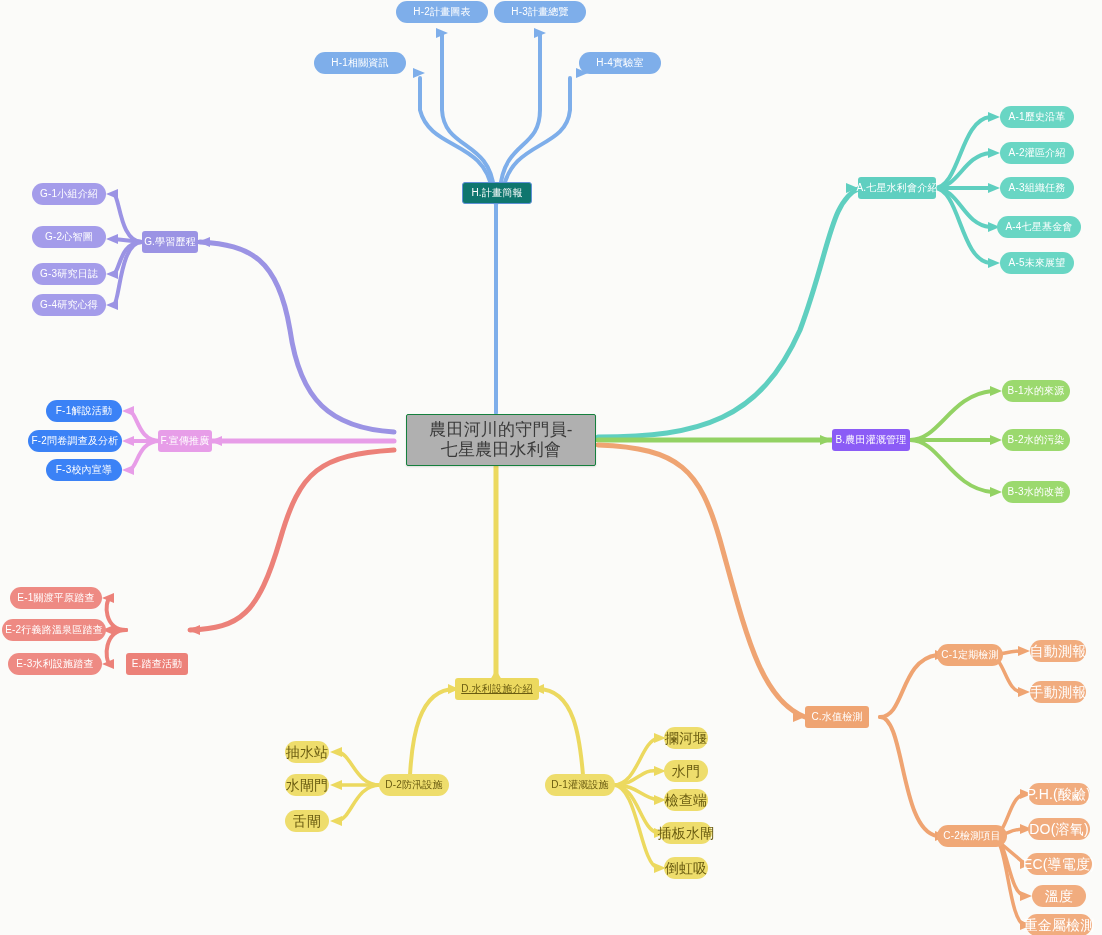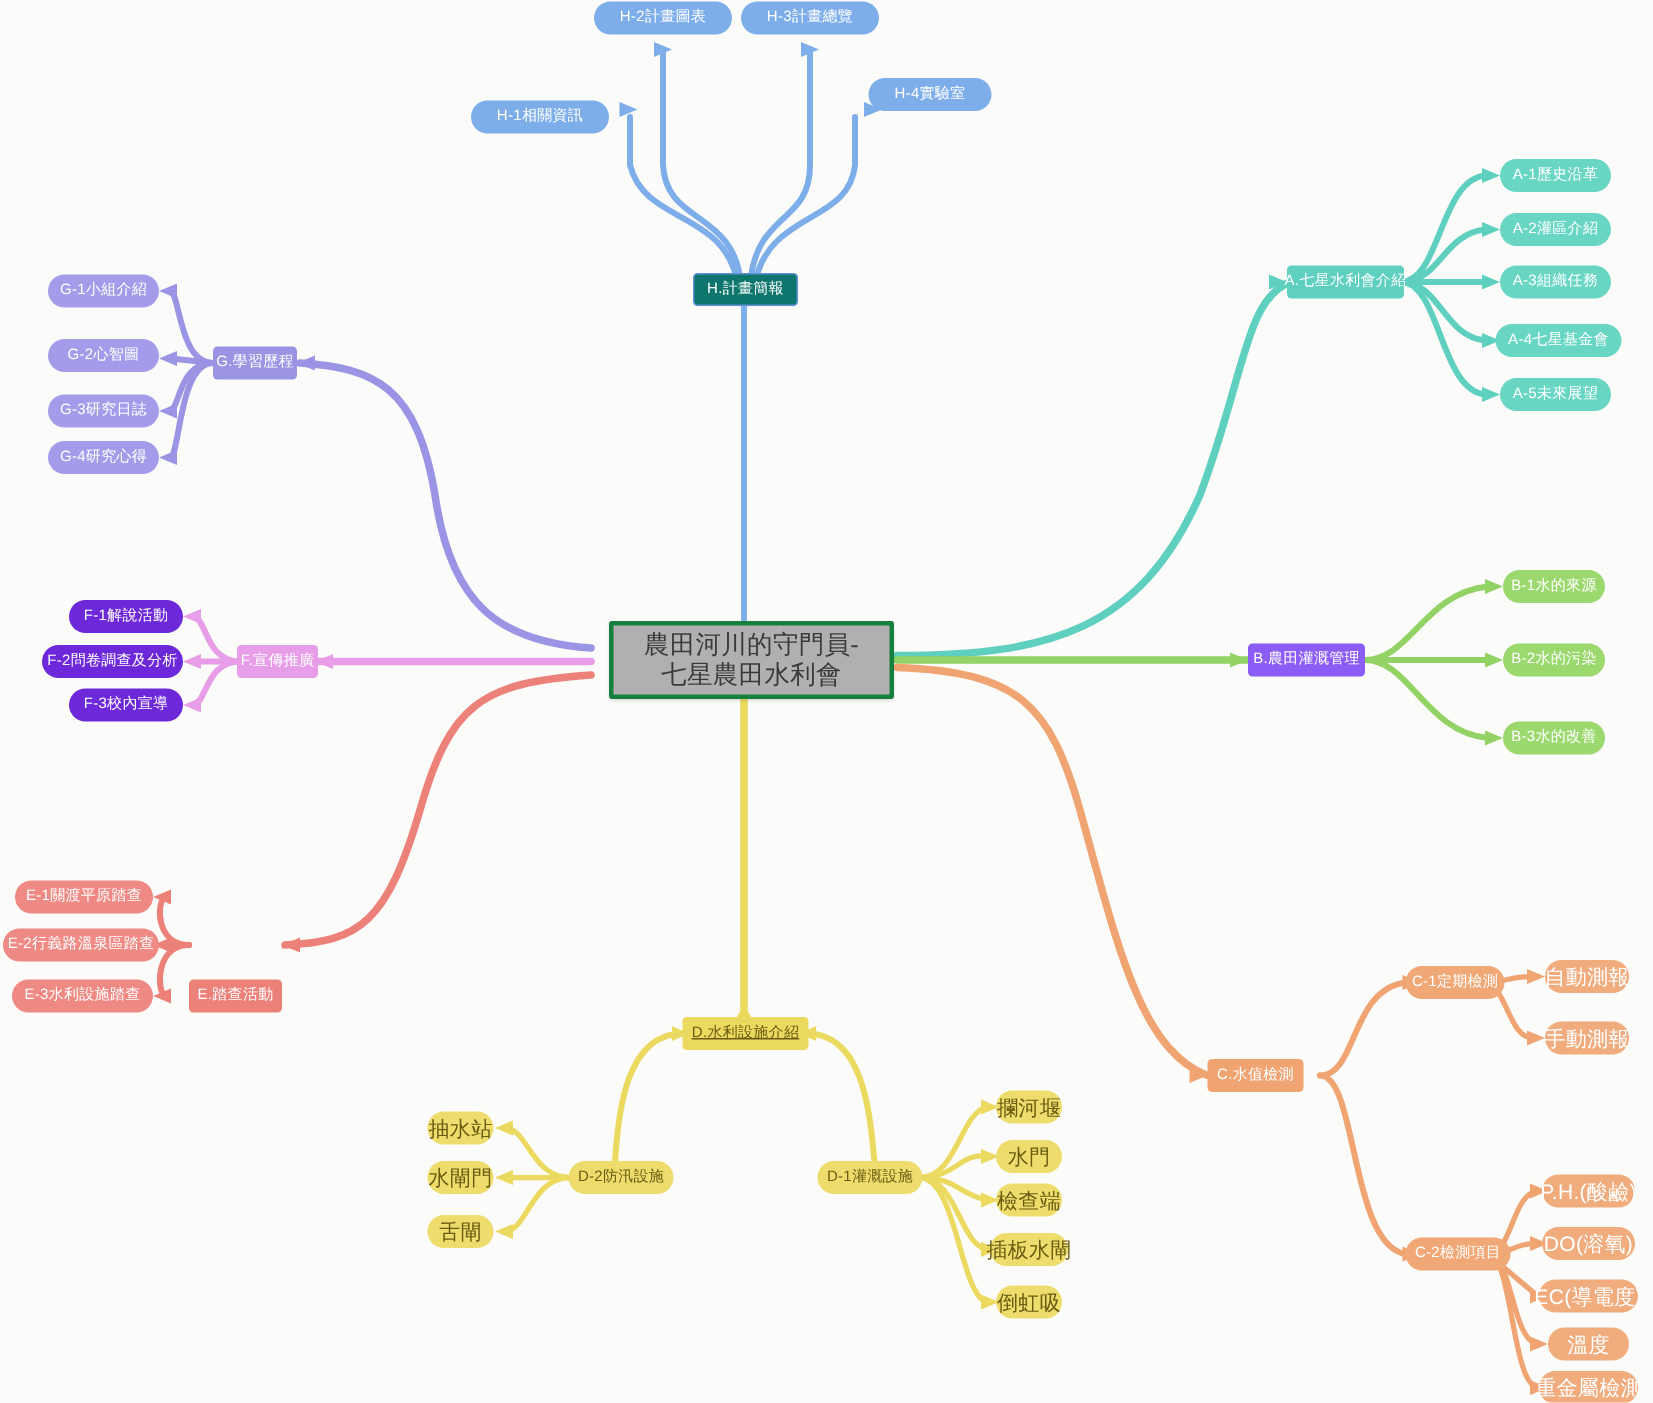--- a/index.html
+++ b/index.html
@@ -17,21 +17,21 @@
     box-sizing:border-box;
     display:flex;align-items:center;justify-content:center;
     text-align:center;
     white-space:nowrap;
     color:#3b3b3b;
     line-height:1.15;
     letter-spacing:.2px;
   }
   .root{
     background:#b0b0b0;
-    border:3px solid #15803d;
+    border:1px solid #15803d;
     color:#3a3a3a;
     font-size:17px;
     border-radius:2px;
     flex-direction:column;
     box-shadow:0 1px 2px rgba(0,0,0,.12);
   }
   .lvl1{
     font-size:10px;
     border-radius:3px;
     padding:0 6px;
@@ -58,21 +58,21 @@
   .c-green .lvl2{background:#9bd96e;color:#fff;}
   .c-orange .lvl1{background:#efa472;color:#fff;}
   .c-orange .lvl2{background:#f0a877;color:#fff;}
   .c-orange .lvl3{background:#f1ac7e;color:#fff;}
   .c-yellow .lvl1{background:#ecd95f;color:#6a5c11;text-decoration:underline;}
   .c-yellow .lvl2{background:#eedd6c;color:#6a5c11;}
   .c-yellow .lvl3{background:#eedd6c;color:#6a5c11;}
   .c-red .lvl1{background:#ec8179;color:#fff;}
   .c-red .lvl2{background:#ee8a83;color:#fff;}
   .c-pink .lvl1{background:#e79de8;color:#fff;}
-  .c-pink .lvl2{background:#6d28d9;color:#fff;text-align:center;}
+  .c-pink .lvl2{background:#3b82f6;color:#fff;text-align:center;}
   .c-purple .lvl1{background:#9b93e4;color:#fff;}
   .c-purple .lvl2{background:#a49cea;color:#fff;}
 </style>
 </head>
 <body>
 
 <div id="canvas">
 
   <svg class="links" viewBox="0 0 1102 935">
 
@@ -242,21 +242,21 @@
 
   <div class="node root" style="left:406px;top:414px;width:190px;height:52px;">
     <span>農田河川的守門員-</span>
     <span>七星農田水利會</span>
   </div>
 
   <div class="c-blue">
     <div class="node lvl1" style="left:462px;top:182px;width:70px;">
       <span>H.計畫簡報</span>
     </div>
-    <div class="node lvl2" style="left:314px;top:67px;width:92px;">
+    <div class="node lvl2" style="left:314px;top:52px;width:92px;">
       <span>H-1相關資訊</span>
     </div>
     <div class="node lvl2" style="left:396px;top:1px;width:92px;">
       <span>H-2計畫圖表</span>
     </div>
     <div class="node lvl2" style="left:494px;top:1px;width:92px;">
       <span>H-3計畫總覽</span>
     </div>
     <div class="node lvl2" style="left:579px;top:52px;width:82px;">
       <span>H-4實驗室</span>

